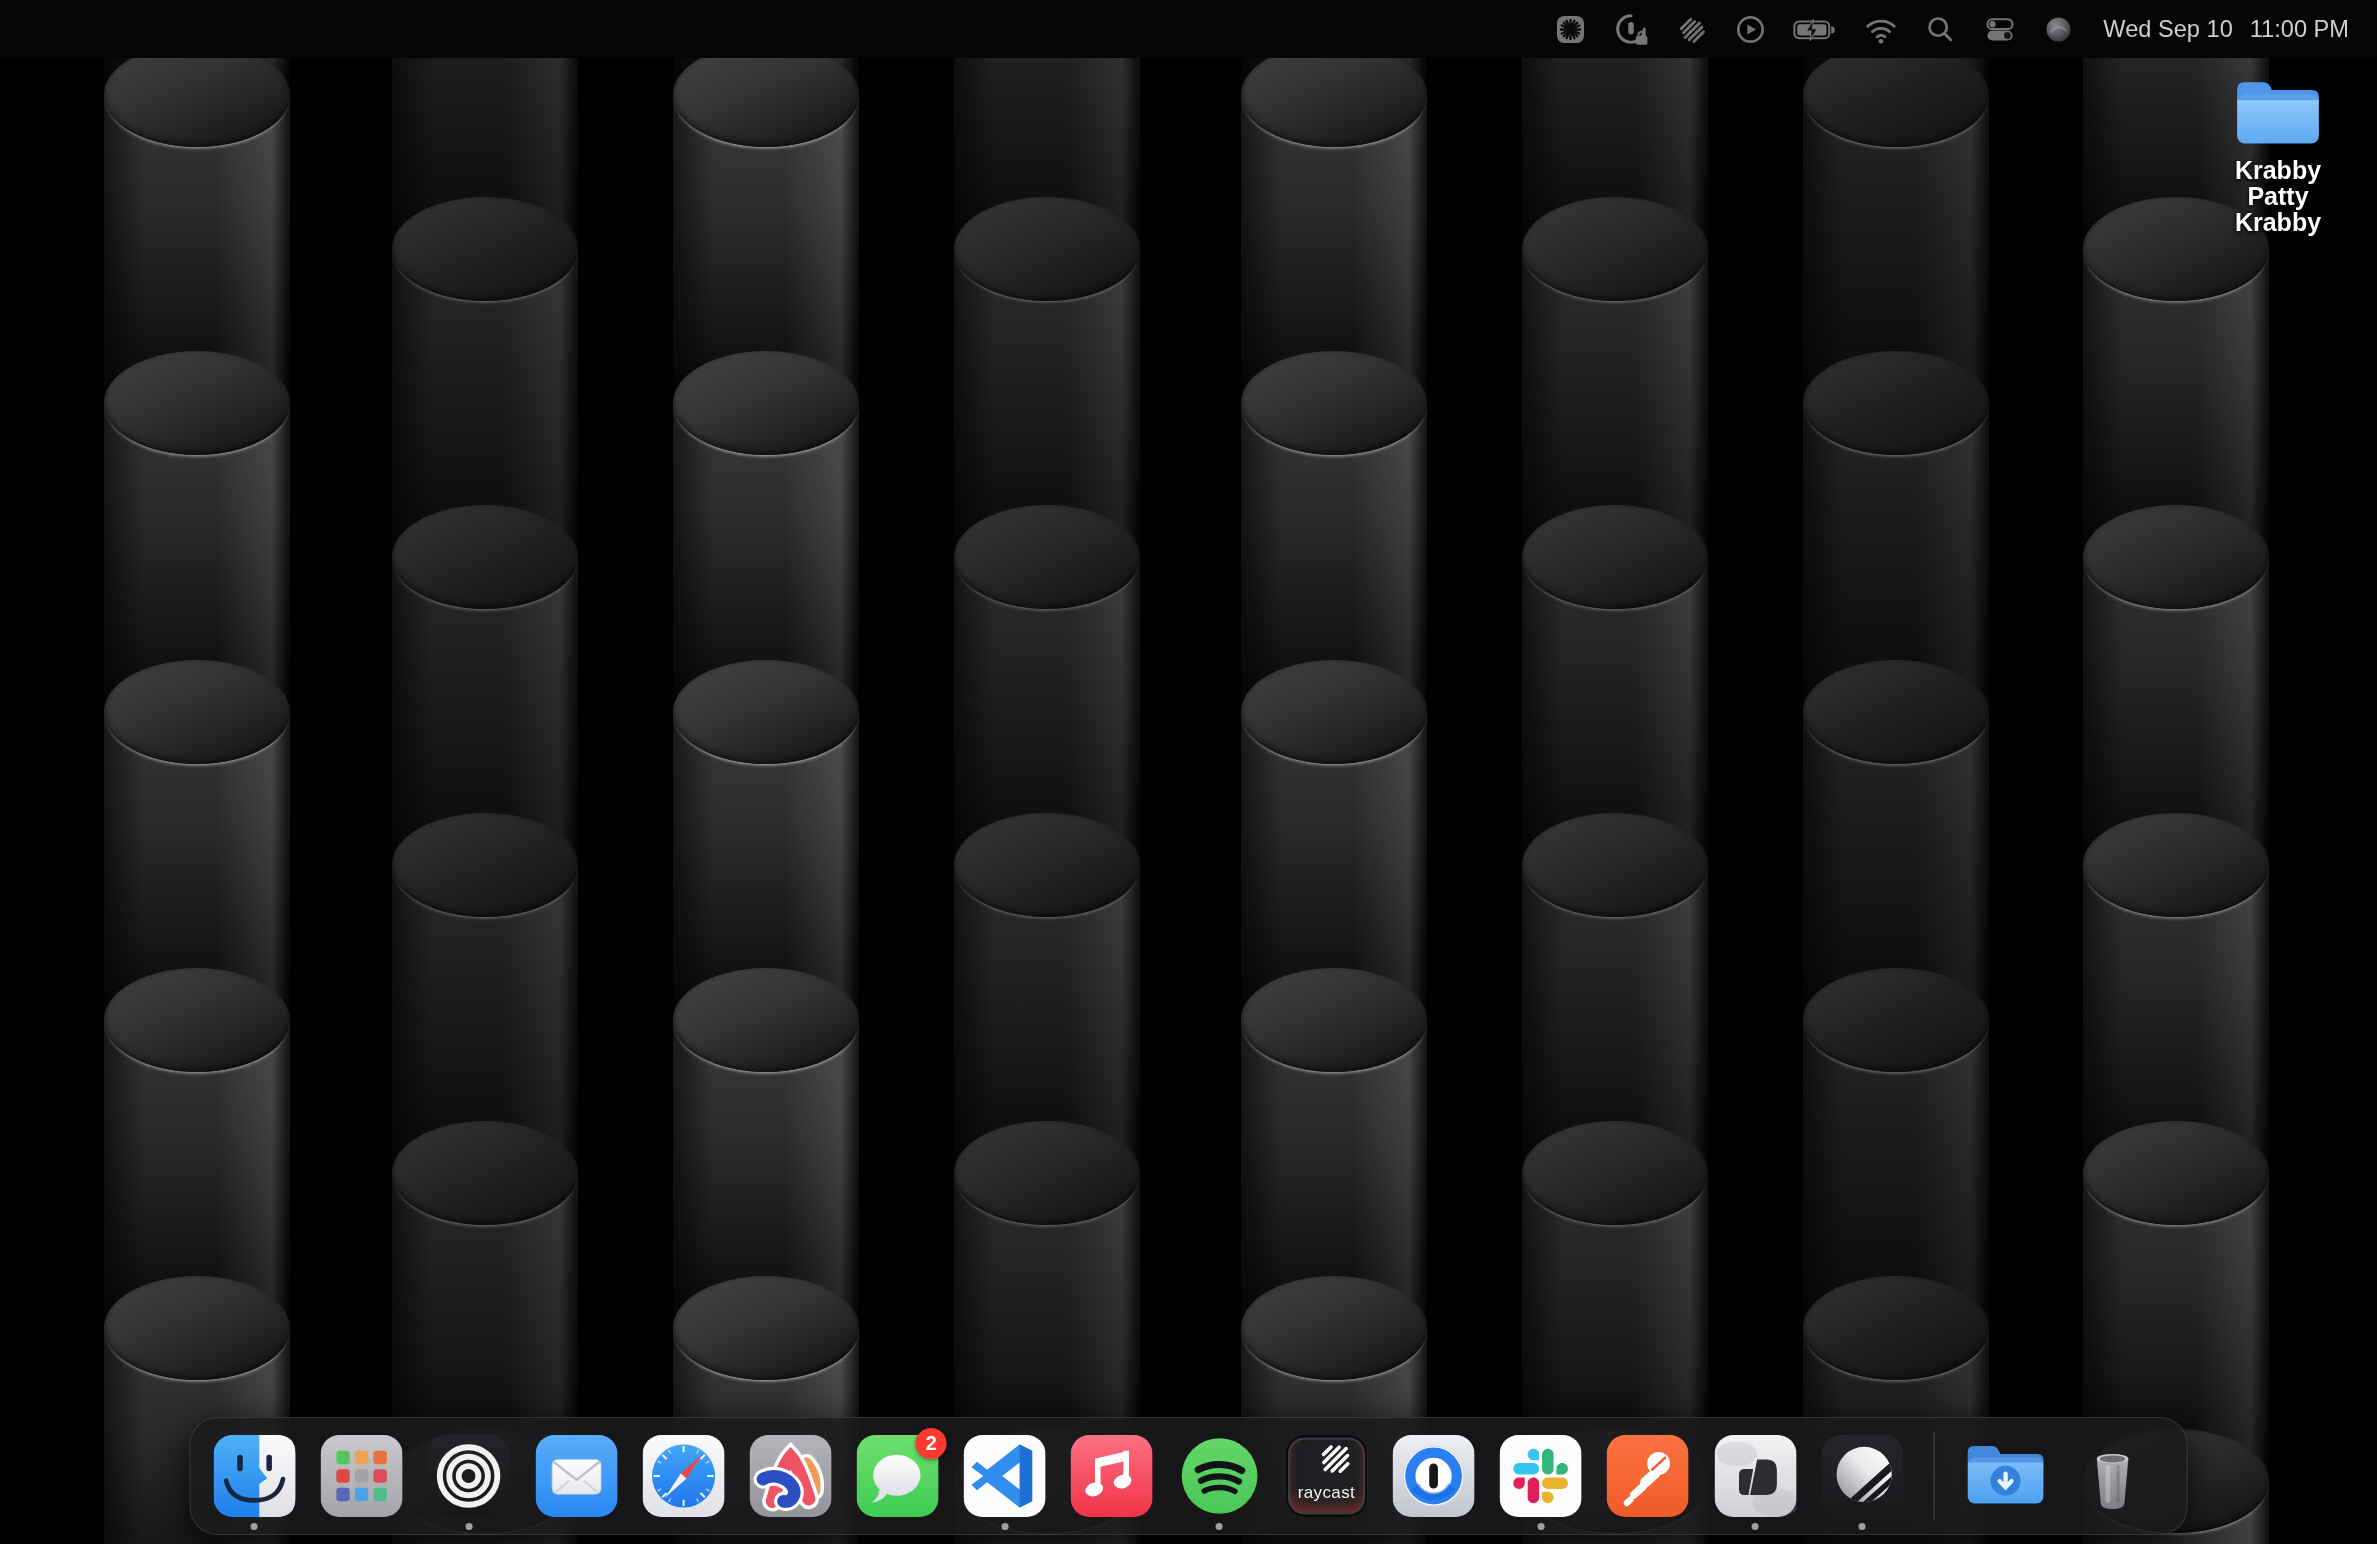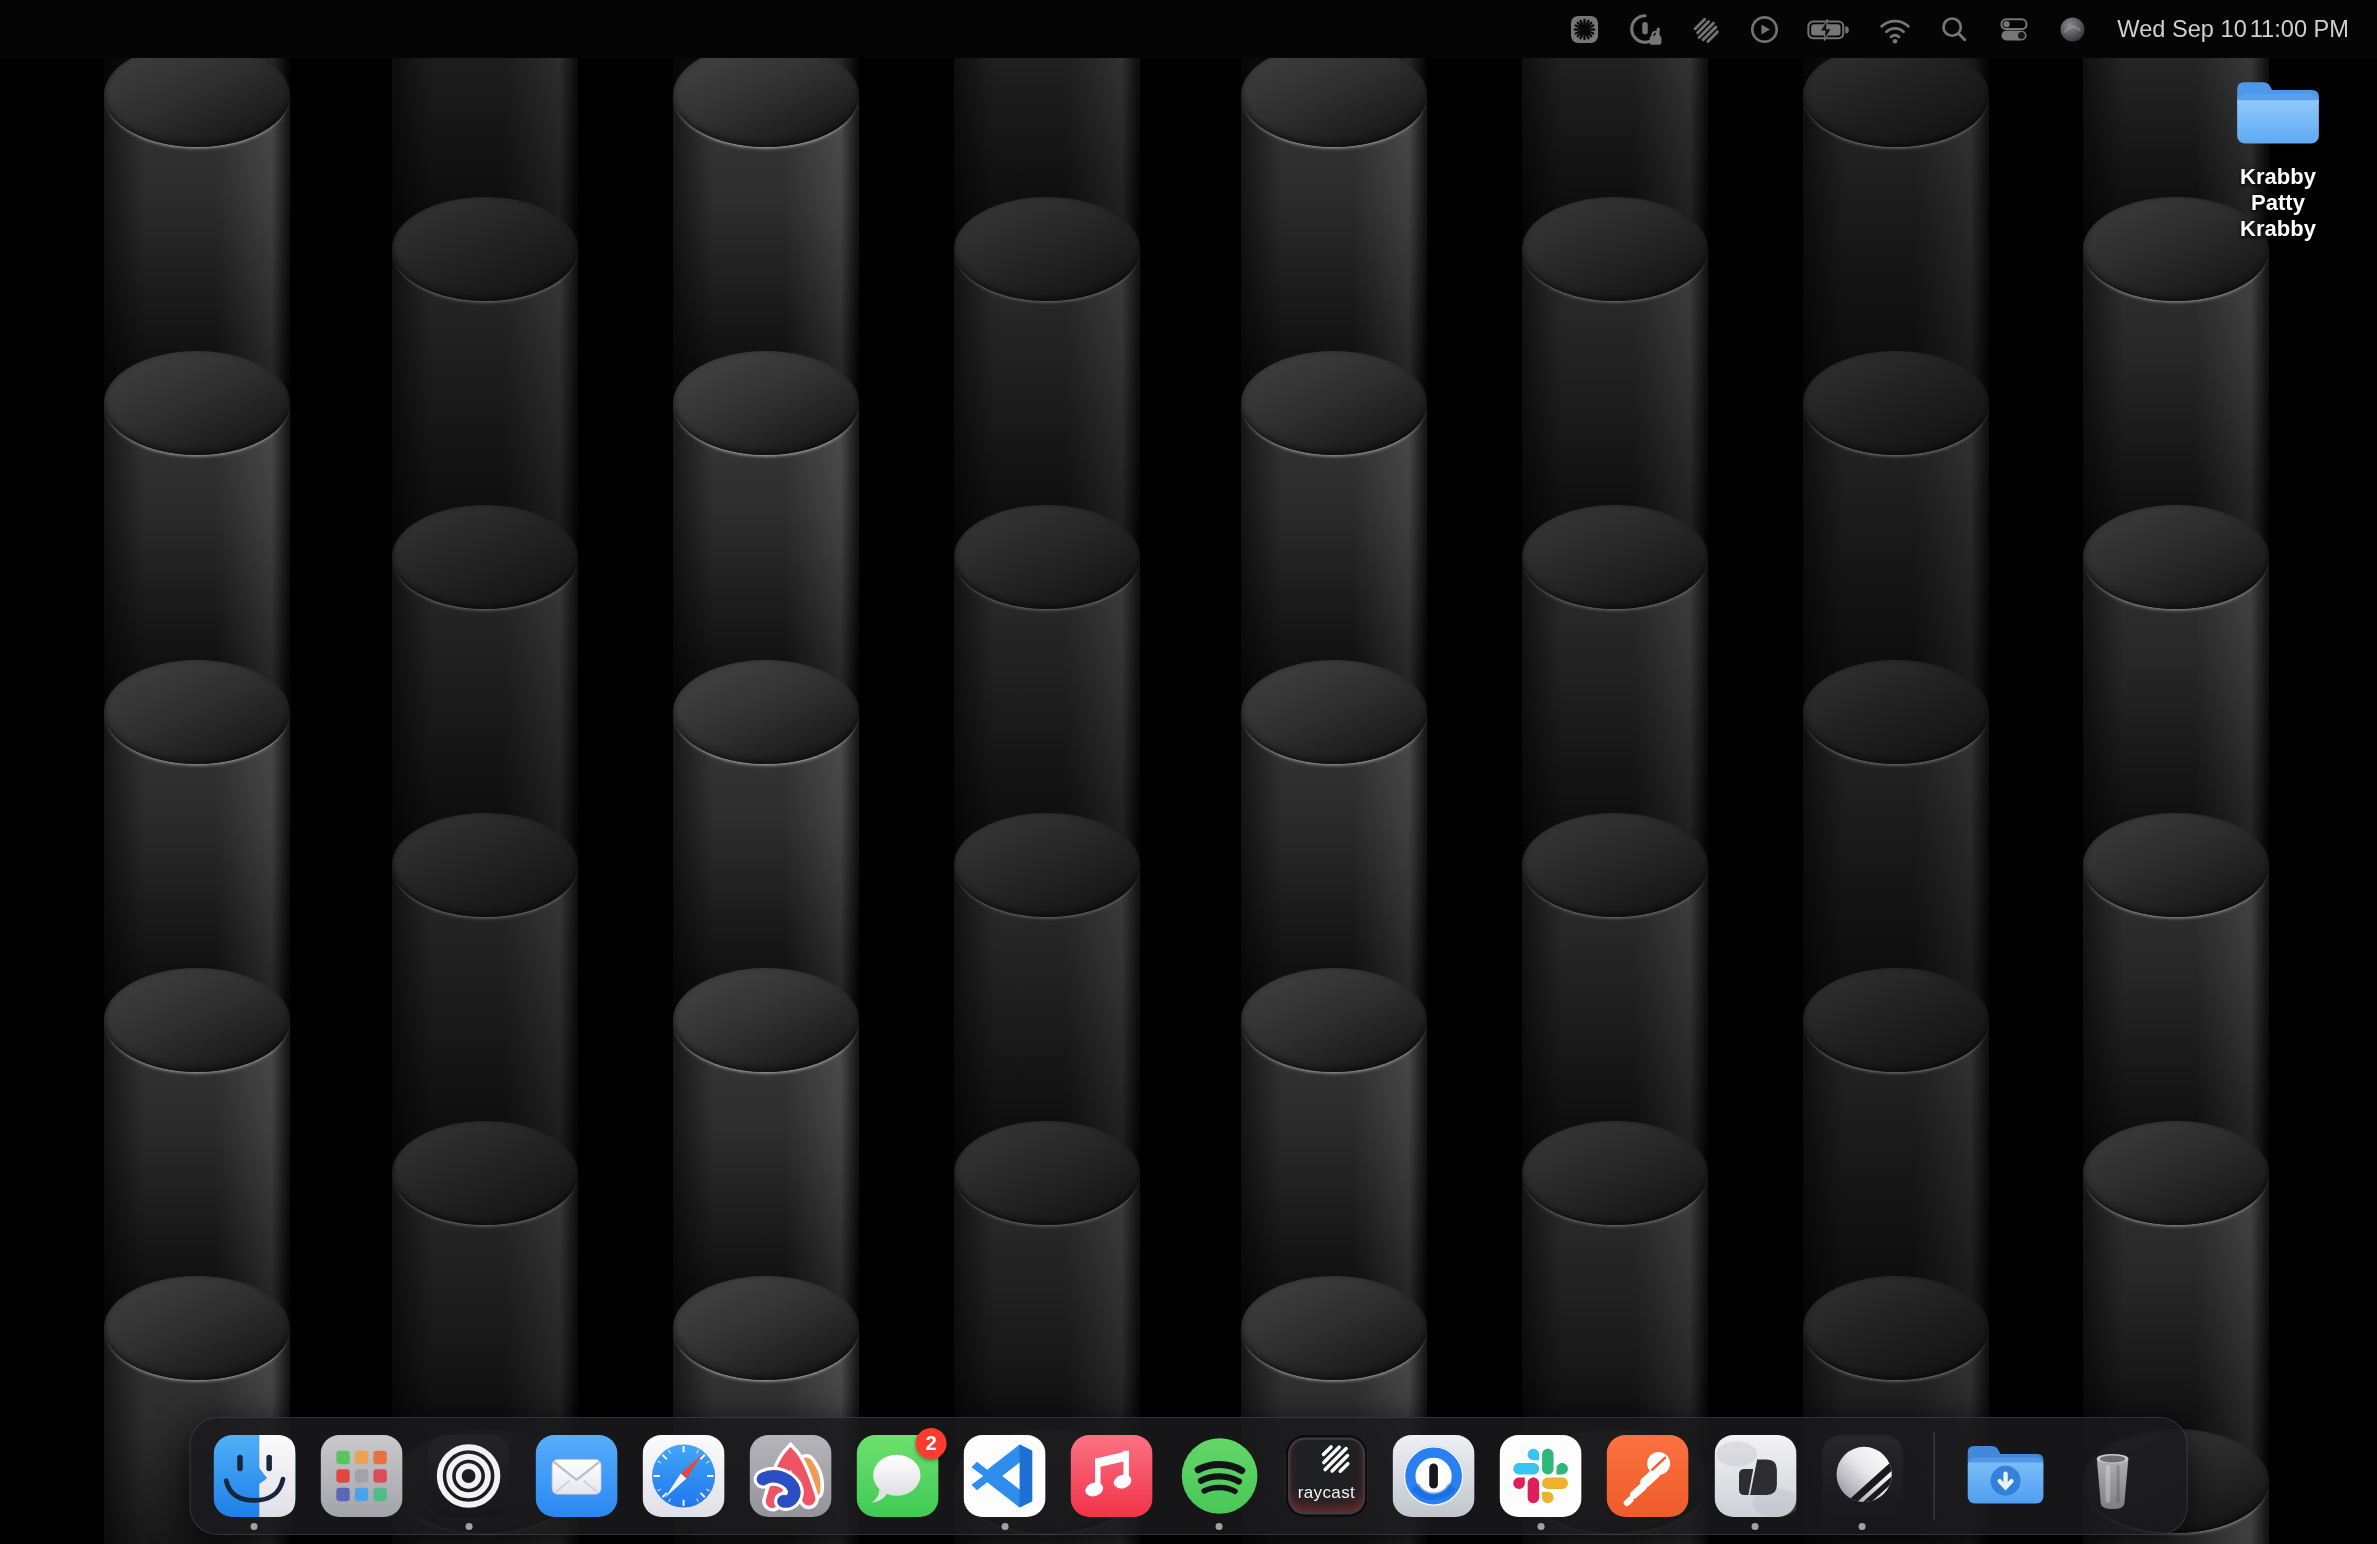--- a/index.html
+++ b/index.html
@@ -14,28 +14,28 @@
 
   
   #menubar { position:absolute; top:0; left:0; right:0; height:58px; background:#050505;
     display:flex; align-items:center; padding:0 28px; z-index:30; }
   .mb-left { display:flex; align-items:center; gap:33px; }
   .mb-apple { display:flex; align-items:center; }
   .mb-item { font-size:23.6px; color:#c9c9c9; letter-spacing:0.2px; cursor:default; }
   .mb-item.active { font-weight:700; color:#ececec; }
   .mb-right { margin-left:auto; display:flex; align-items:center; gap:25px; }
   .mb-right svg { display:block; opacity:.82; }
-  .mb-clock { display:flex; align-items:center; gap:3px; margin-left:4.7px; }
+  .mb-clock { display:flex; align-items:center; gap:17px; margin-left:4.7px; }
   .mb-date, .mb-time { font-size:23.6px; color:#cfcfcf; font-weight:500; white-space:nowrap; }
 
   
   #desktop-folder { position:absolute; top:72px; left:2211px; width:134px; z-index:10;
     display:flex; flex-direction:column; align-items:center; cursor:default; }
   #desktop-folder svg { display:block; }
-  .folder-label { margin-top:15px; text-align:center; font-size:22px; line-height:26px;
+  .folder-label { margin-top:8px; text-align:center; font-size:25px; line-height:26px;
     font-weight:700; color:#fff; text-shadow:0 1.6px 4.7px rgba(0,0,0,.95), 0 0 2.4px rgba(0,0,0,.8); }
 
   
   #dock { position:absolute; bottom:9.4px; left:50%; transform:translateX(-50%);
     height:118px; display:flex; align-items:center; padding:0 20.4px;
     background:rgba(26,26,28,.85); border:1.6px solid rgba(115,115,120,.30);
     border-radius:28px; z-index:20; box-shadow:0 11px 39px rgba(0,0,0,.85); }
   .dock-item { position:relative; width:82px; height:82px; margin:0 12.6px; flex:none; }
   .dock-item:first-child { margin-left:3.1px; }
   .dock-item svg { display:block; width:82px; height:82px; }

